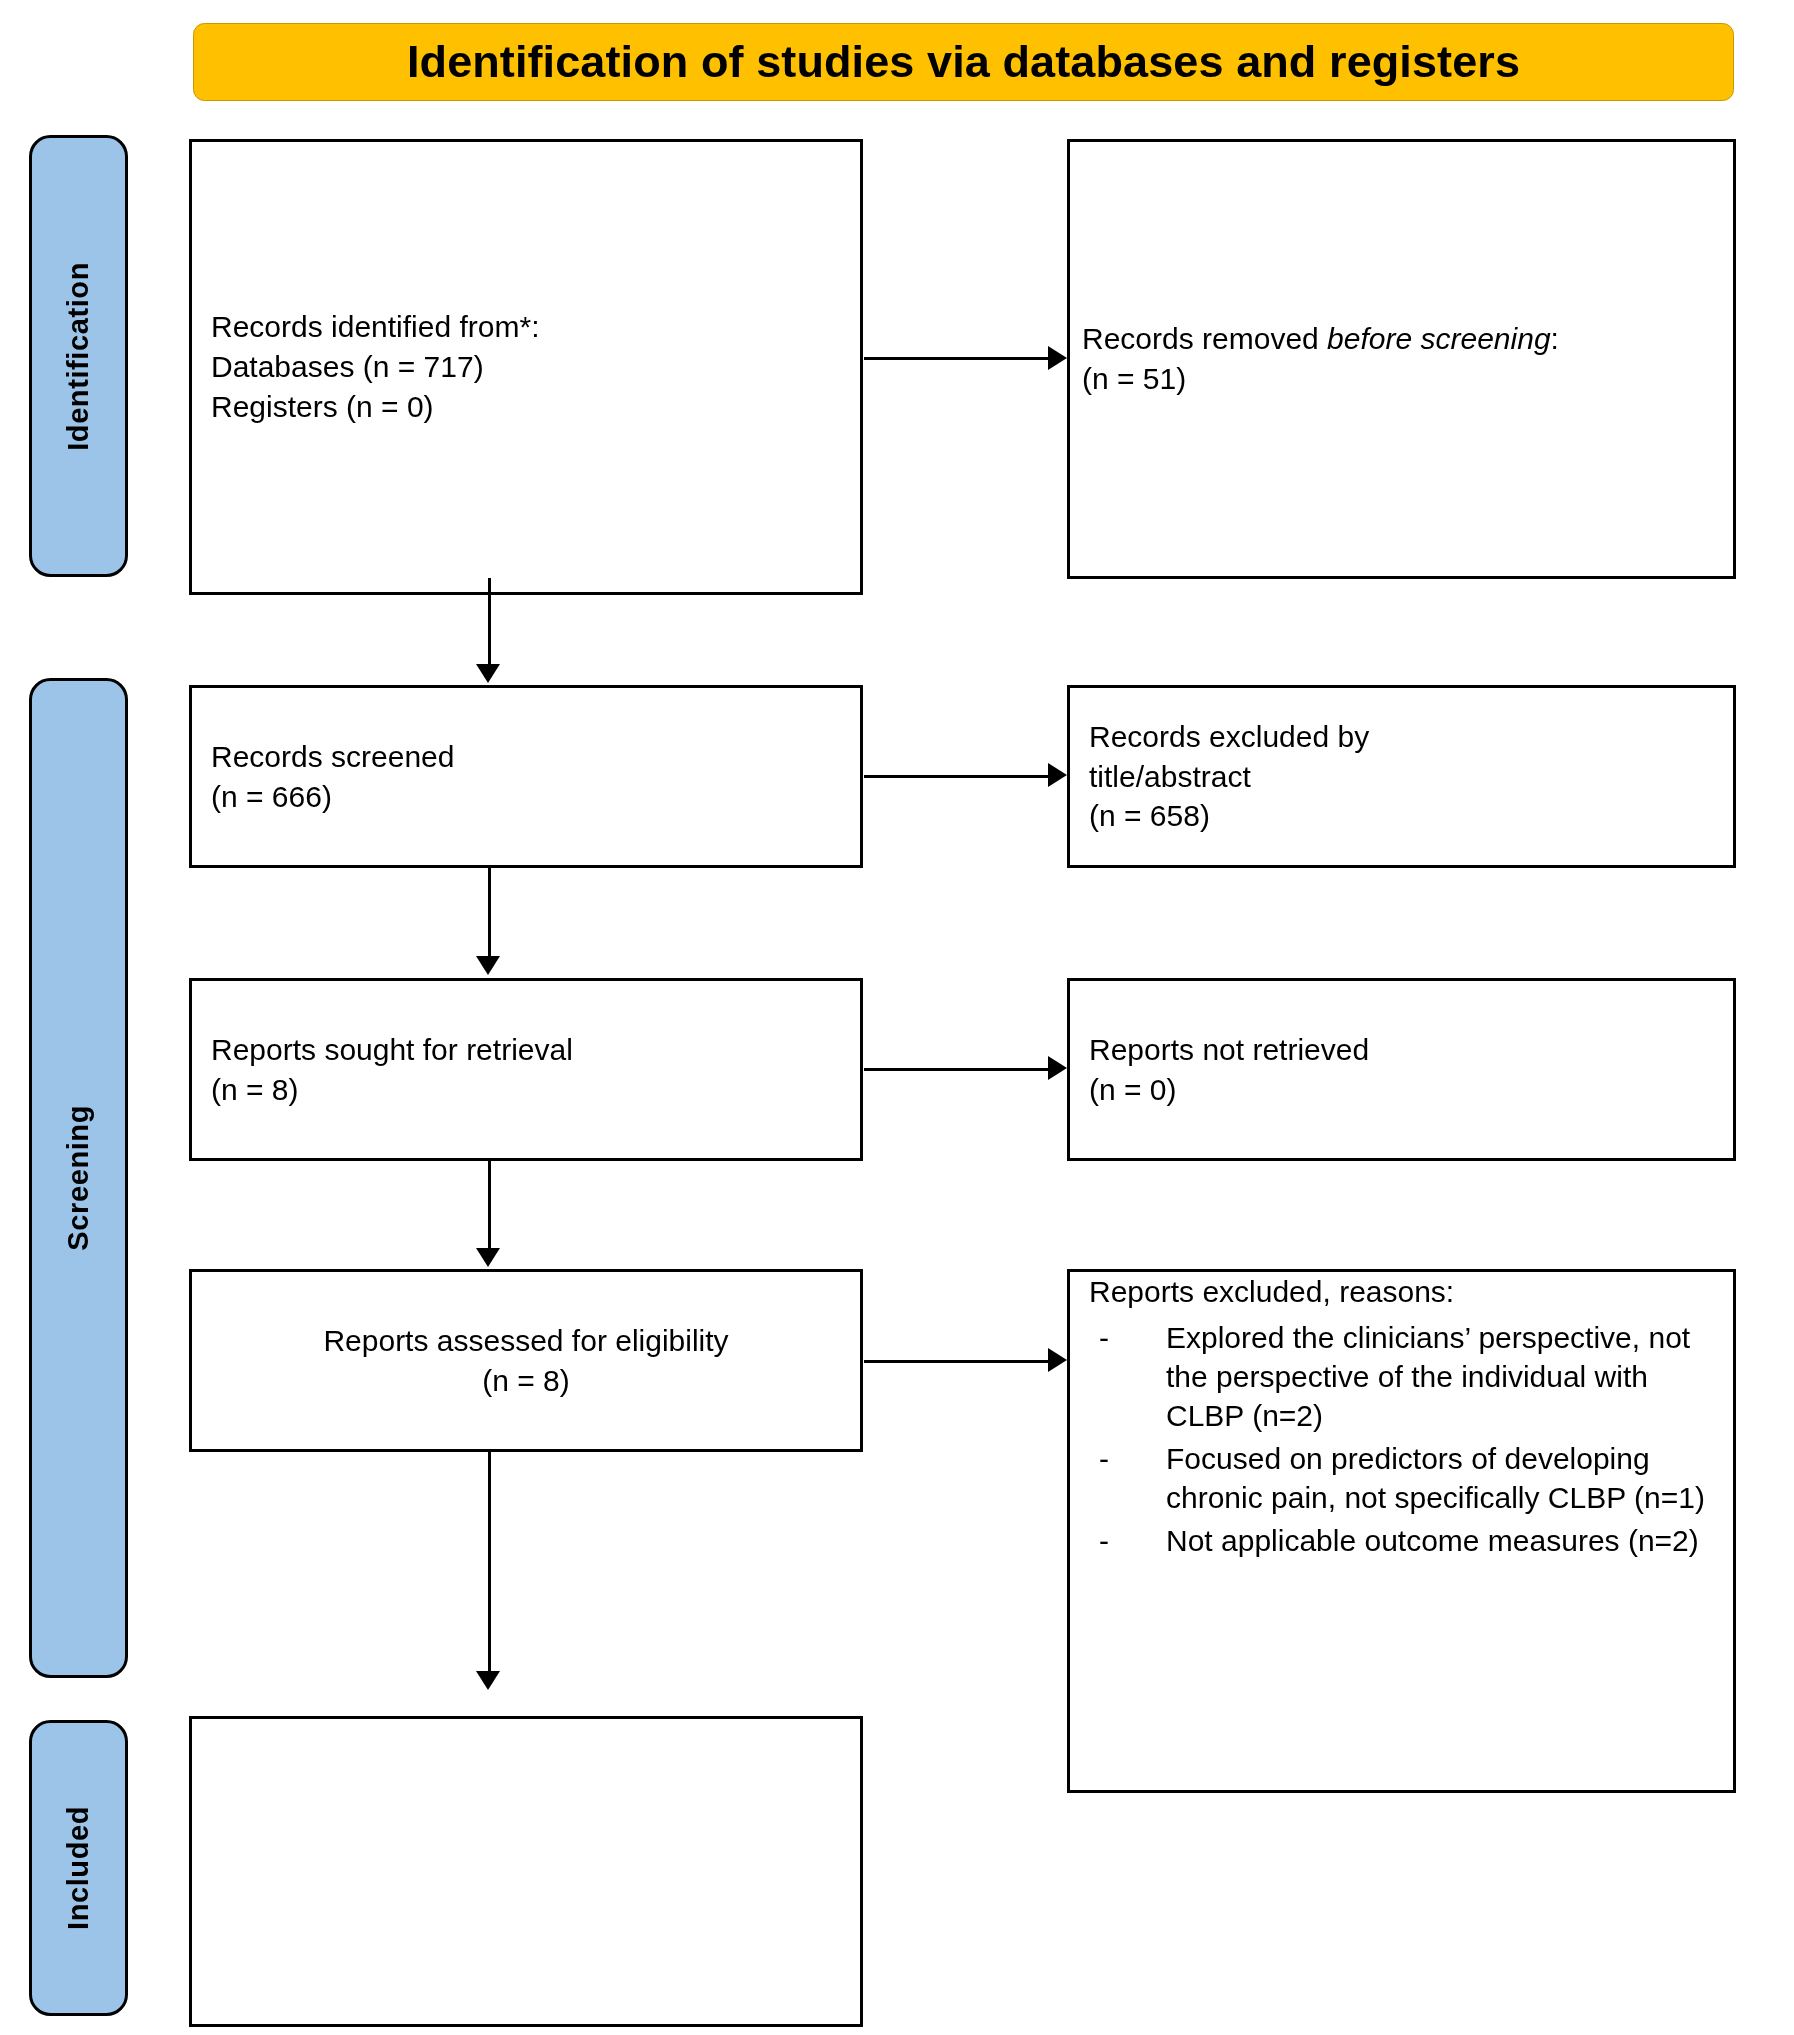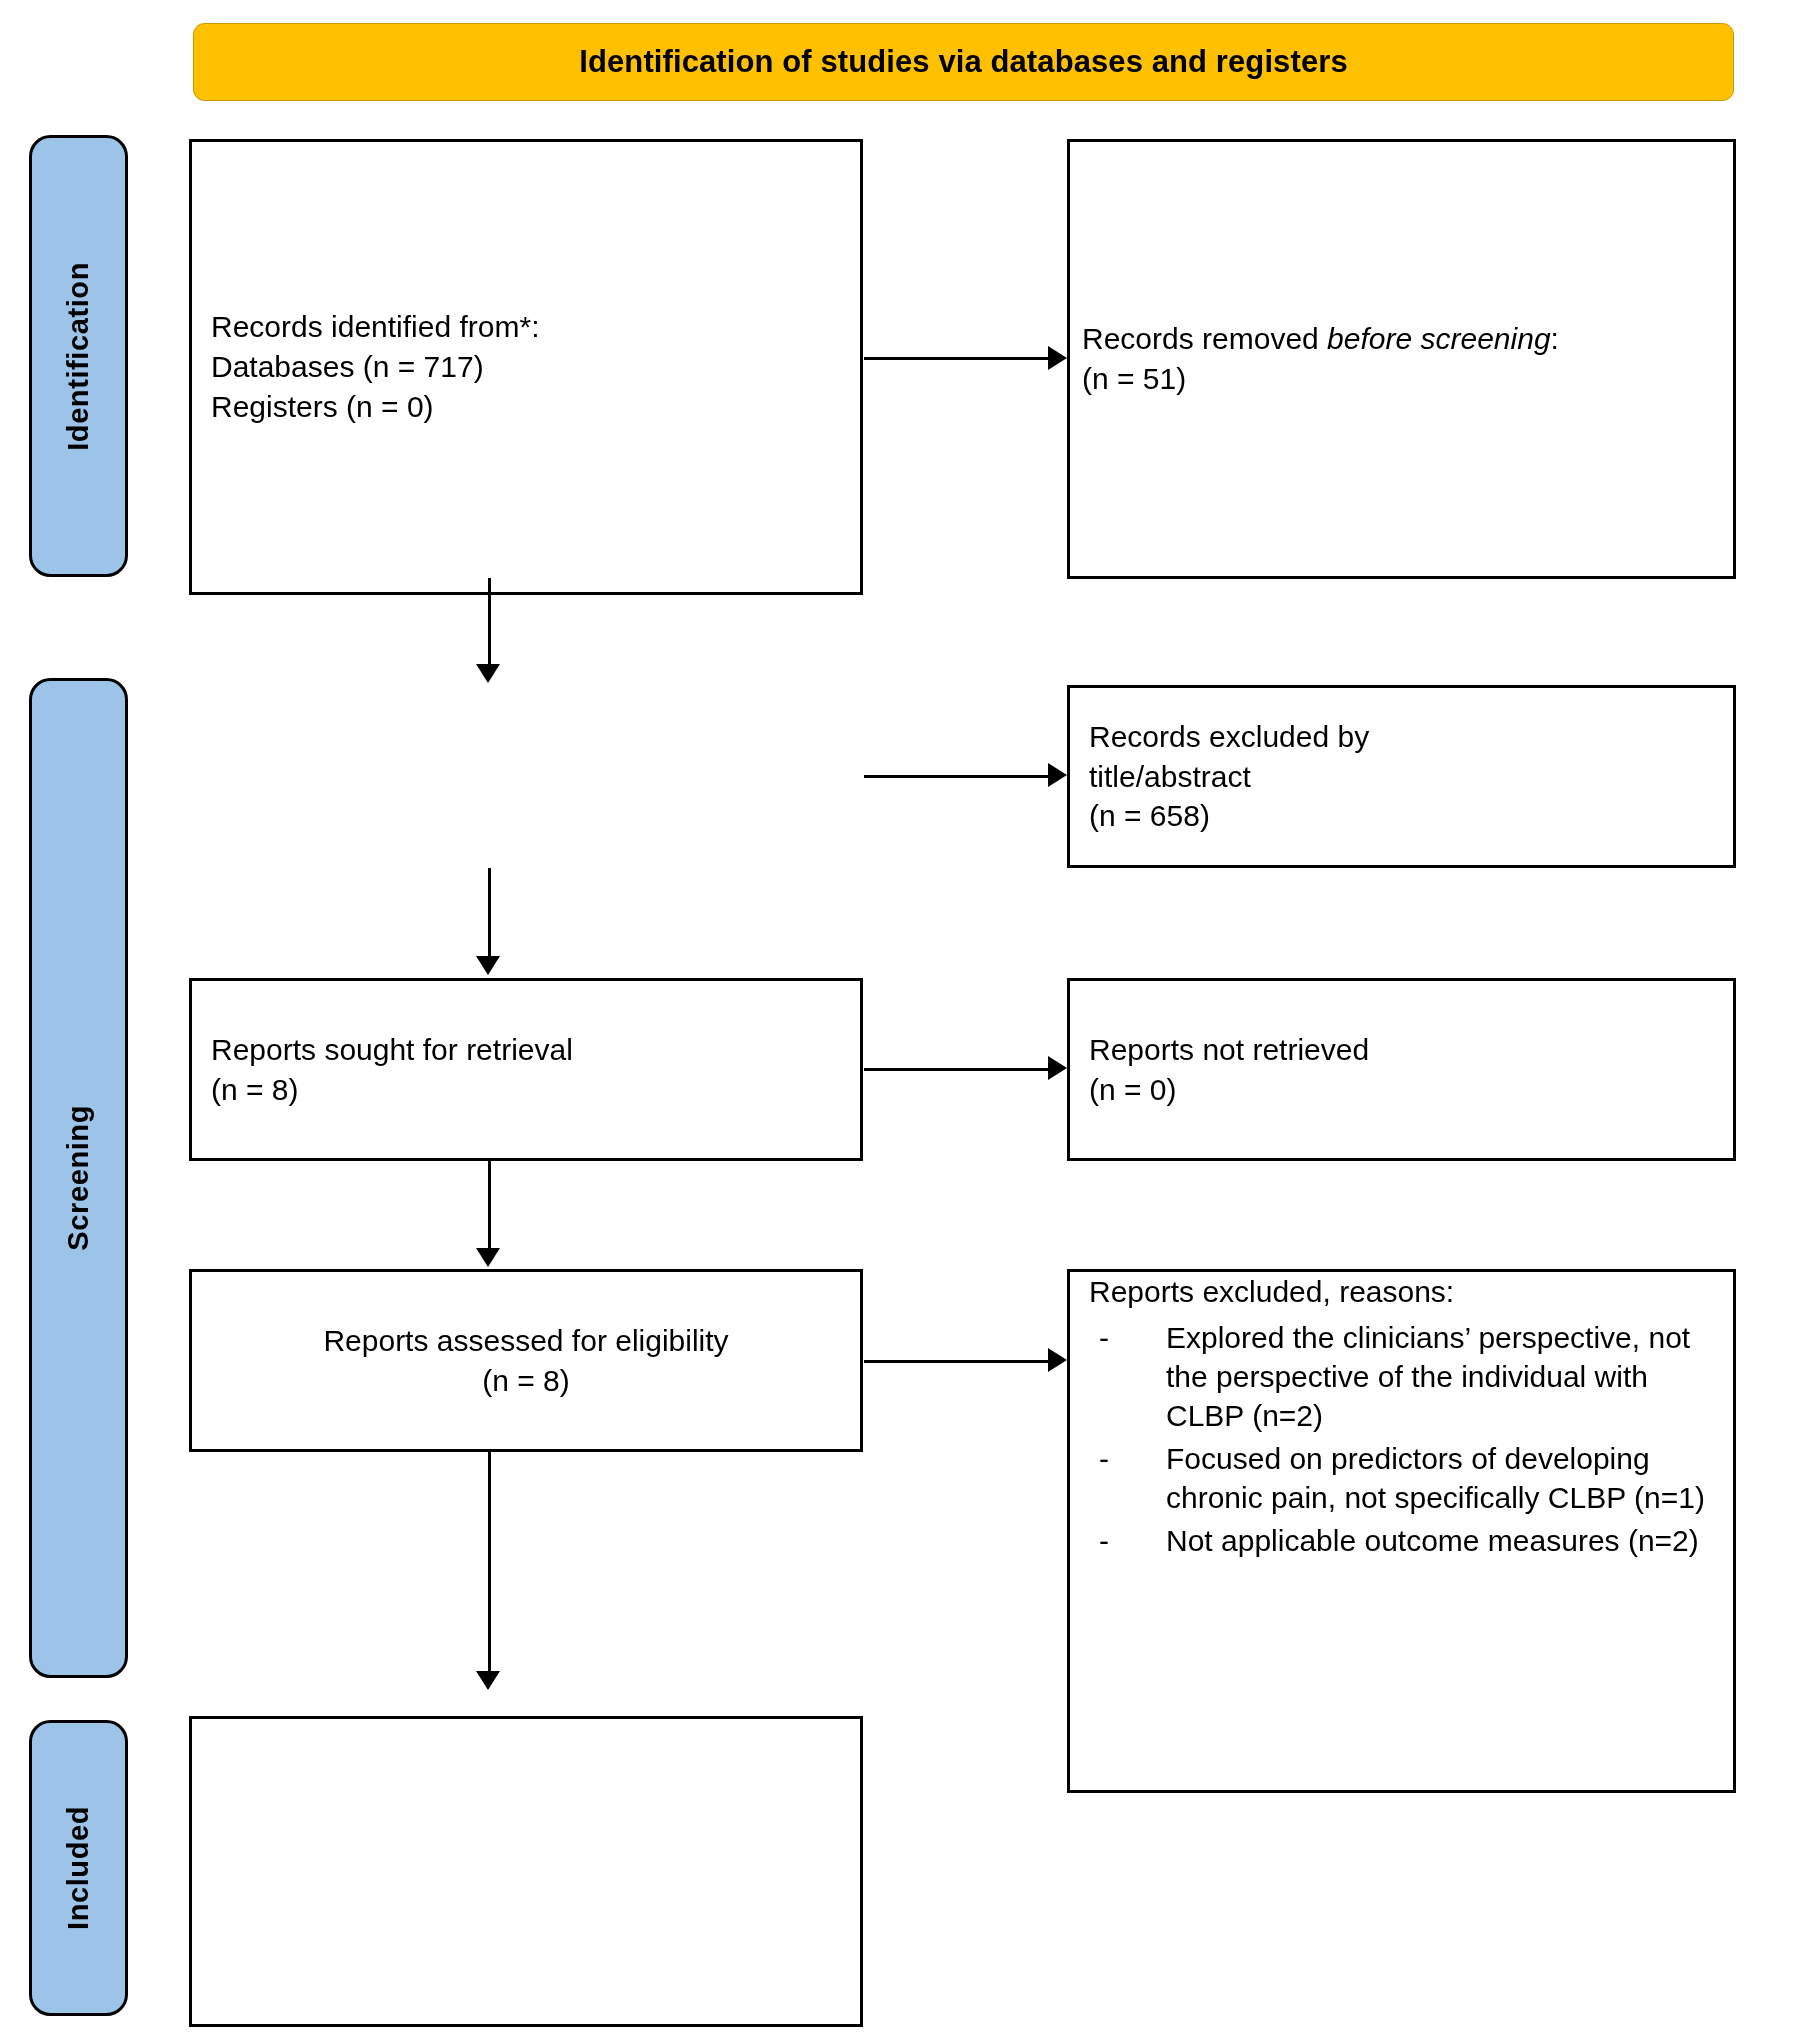--- a/index.html
+++ b/index.html
@@ -30,21 +30,21 @@
     height: 78px;
     background: #FFC000;
     border: 1.9px solid #C99700;
     border-radius: 11.4px;
     box-sizing: border-box;
     display: flex;
     align-items: center;
     justify-content: center;
   }
   .header-banner .banner-text {
-    font-size: 31px;
+    font-size: 45px;
     font-weight: bold;
     color: #000000;
     letter-spacing: 0.1px;
     line-height: 1.1;
     text-align: center;
   }
 
   
   .stage-pill {
     position: absolute;
@@ -182,20 +182,24 @@
     <span class="box-text"><span>Records removed </span><span class="italic-run">before screening</span><span>:
 (n = 51)</span></span>
   </div>
 
   <div class="conn conn-h" style="left:864px; top:357px; width:184px;"></div>
   <div class="arrow-right" style="left:1048px; top:346px;"></div>
 
   <div class="conn conn-v" style="left:488px; top:578px; height:87px;"></div>
   <div class="arrow-down" style="left:476px; top:664px;"></div>
 
+  <div class="flow-box" id="box-screened">
+    <span class="box-text">Records screened
+(n = 666)</span>
+  </div>
 
   <div class="flow-box" id="box-excluded-ta">
     <span class="box-text">Records excluded by
 title/abstract
 (n = 658)</span>
   </div>
 
   <div class="conn conn-h" style="left:864px; top:775px; width:184px;"></div>
   <div class="arrow-right" style="left:1048px; top:763px;"></div>
 

